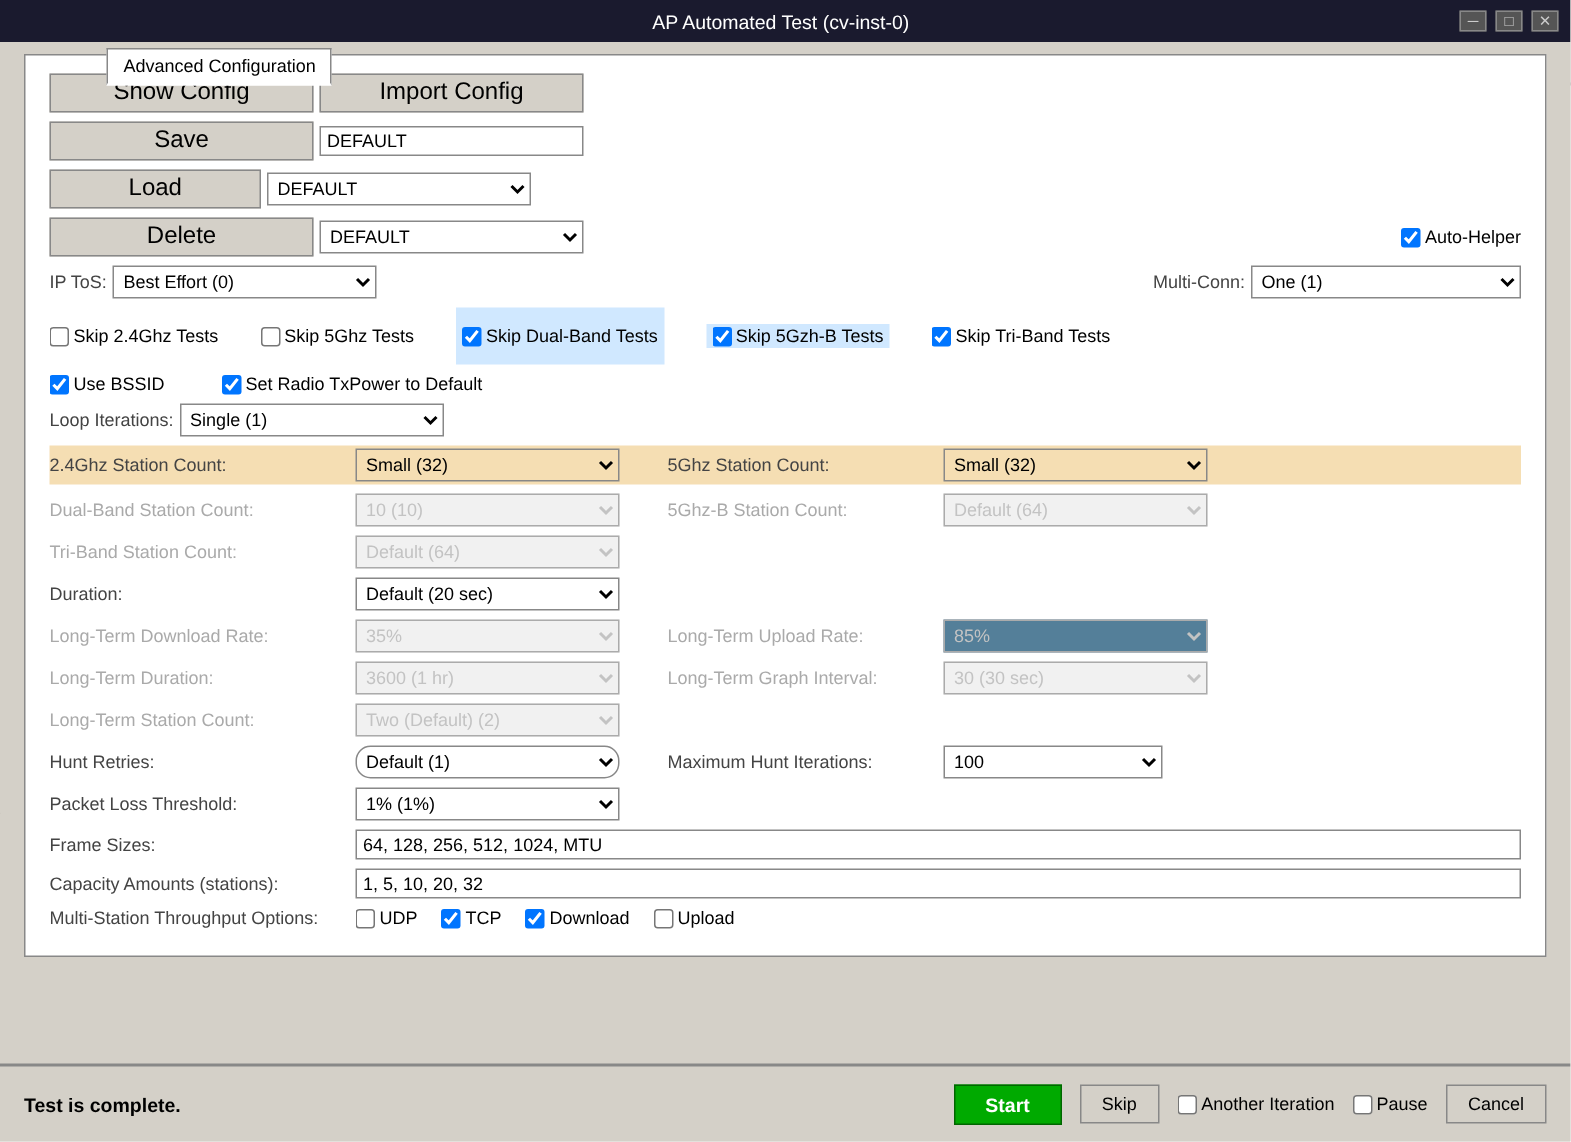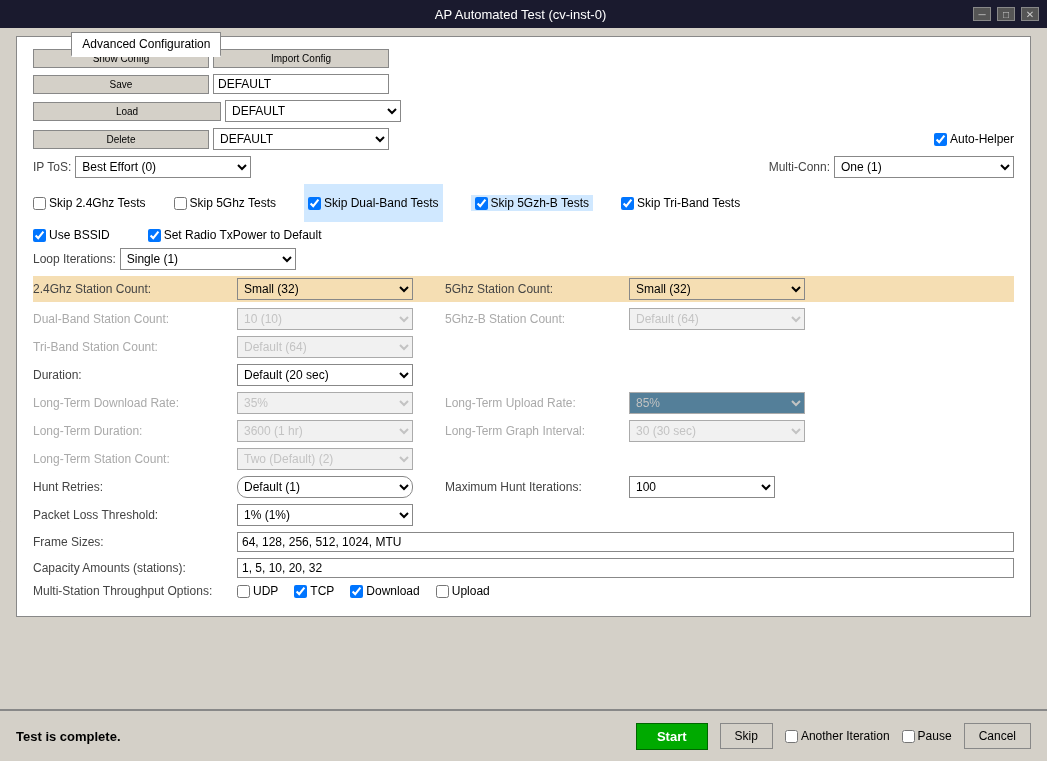--- a/index.html
+++ b/index.html
@@ -12,21 +12,21 @@
     #title-bar .win-btn { width: 18px; height: 14px; background: #555; border: 1px solid #888; display: flex; align-items: center; justify-content: center; font-size: 10px; color: #ccc; cursor: pointer; }
     
     
     #tab-bar { display: flex; align-items: flex-end; background: #d4d0c8; border-bottom: 2px solid #888; padding-top: 4px; padding-left: 4px; }
     .tab { padding: 4px 10px; border: 1px solid #888; border-bottom: none; background: #d4d0c8; cursor: pointer; margin-right: 2px; font-size: 12px; white-space: nowrap; }
     .tab.active { background: #fff; border-bottom: 2px solid #fff; margin-bottom: -2px; z-index: 1; }
     .tab.report-tab { display: flex; align-items: center; gap: 4px; }
     .tab-close { font-size: 10px; cursor: pointer; }
     
     
-    .btn { background: #d4d0c8; border: 1px solid #888; padding: 3px 8px; cursor: pointer; font-size: 10px; min-width: 60px; }
+    .btn { background: #d4d0c8; border: 1px solid #888; padding: 3px 8px; cursor: pointer; font-size: 16px; min-width: 60px; }
     
     
     .form-row { display: flex; align-items: center; margin-bottom: 6px; gap: 4px; }
     .form-label { color: #444; white-space: nowrap; }
     .form-label.disabled { color: #aaa; }
     
     input[type="text"] { border: 1px solid #888; padding: 2px 4px; font-size: 12px; background: #fff; }
     
     select { border: 1px solid #888; padding: 2px 2px; font-size: 12px; background: #fff; cursor: pointer; }
     
@@ -98,21 +98,21 @@
         <button class="btn" style="width:176px;">Show Config</button>
         <button class="btn" style="width:176px;">Import Config</button>
       </div>
 
       <div class="form-row">
         <button class="btn" style="width:176px;">Save</button>
         <input type="text" style="width: 176px;" value="DEFAULT">
       </div>
 
       <div class="form-row">
-        <button class="btn" style="width:188px;text-align:center;">Load</button>
+        <button class="btn" style="width:141px;text-align:center;">Load</button>
         <select style="width:176px;">
           <option>DEFAULT</option>
         </select>
       </div>
 
       <div class="form-row">
         <button class="btn" style="width:176px;">Delete</button>
         <select style="width:176px;">
           <option>DEFAULT</option>
         </select>

